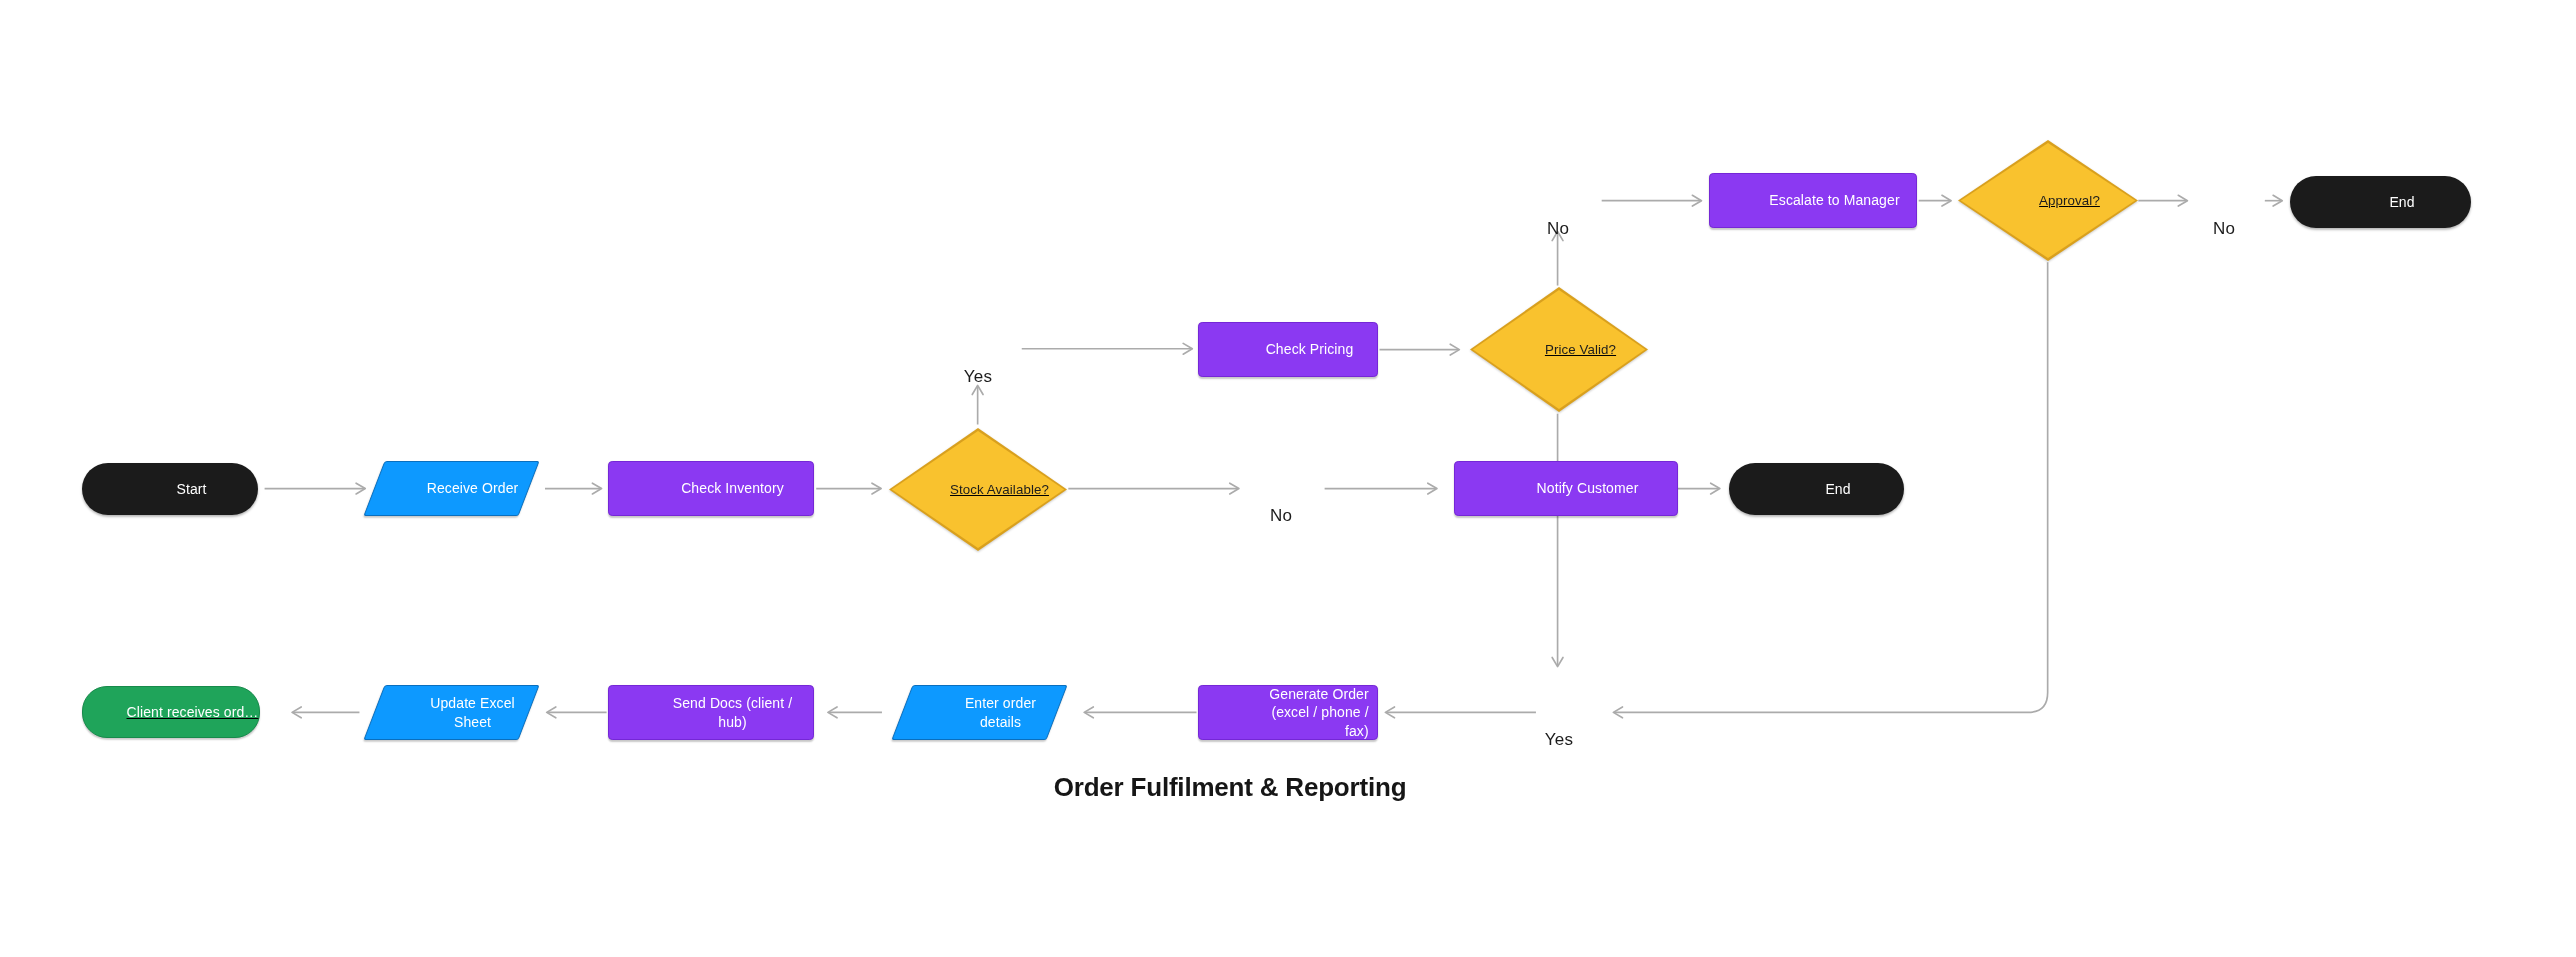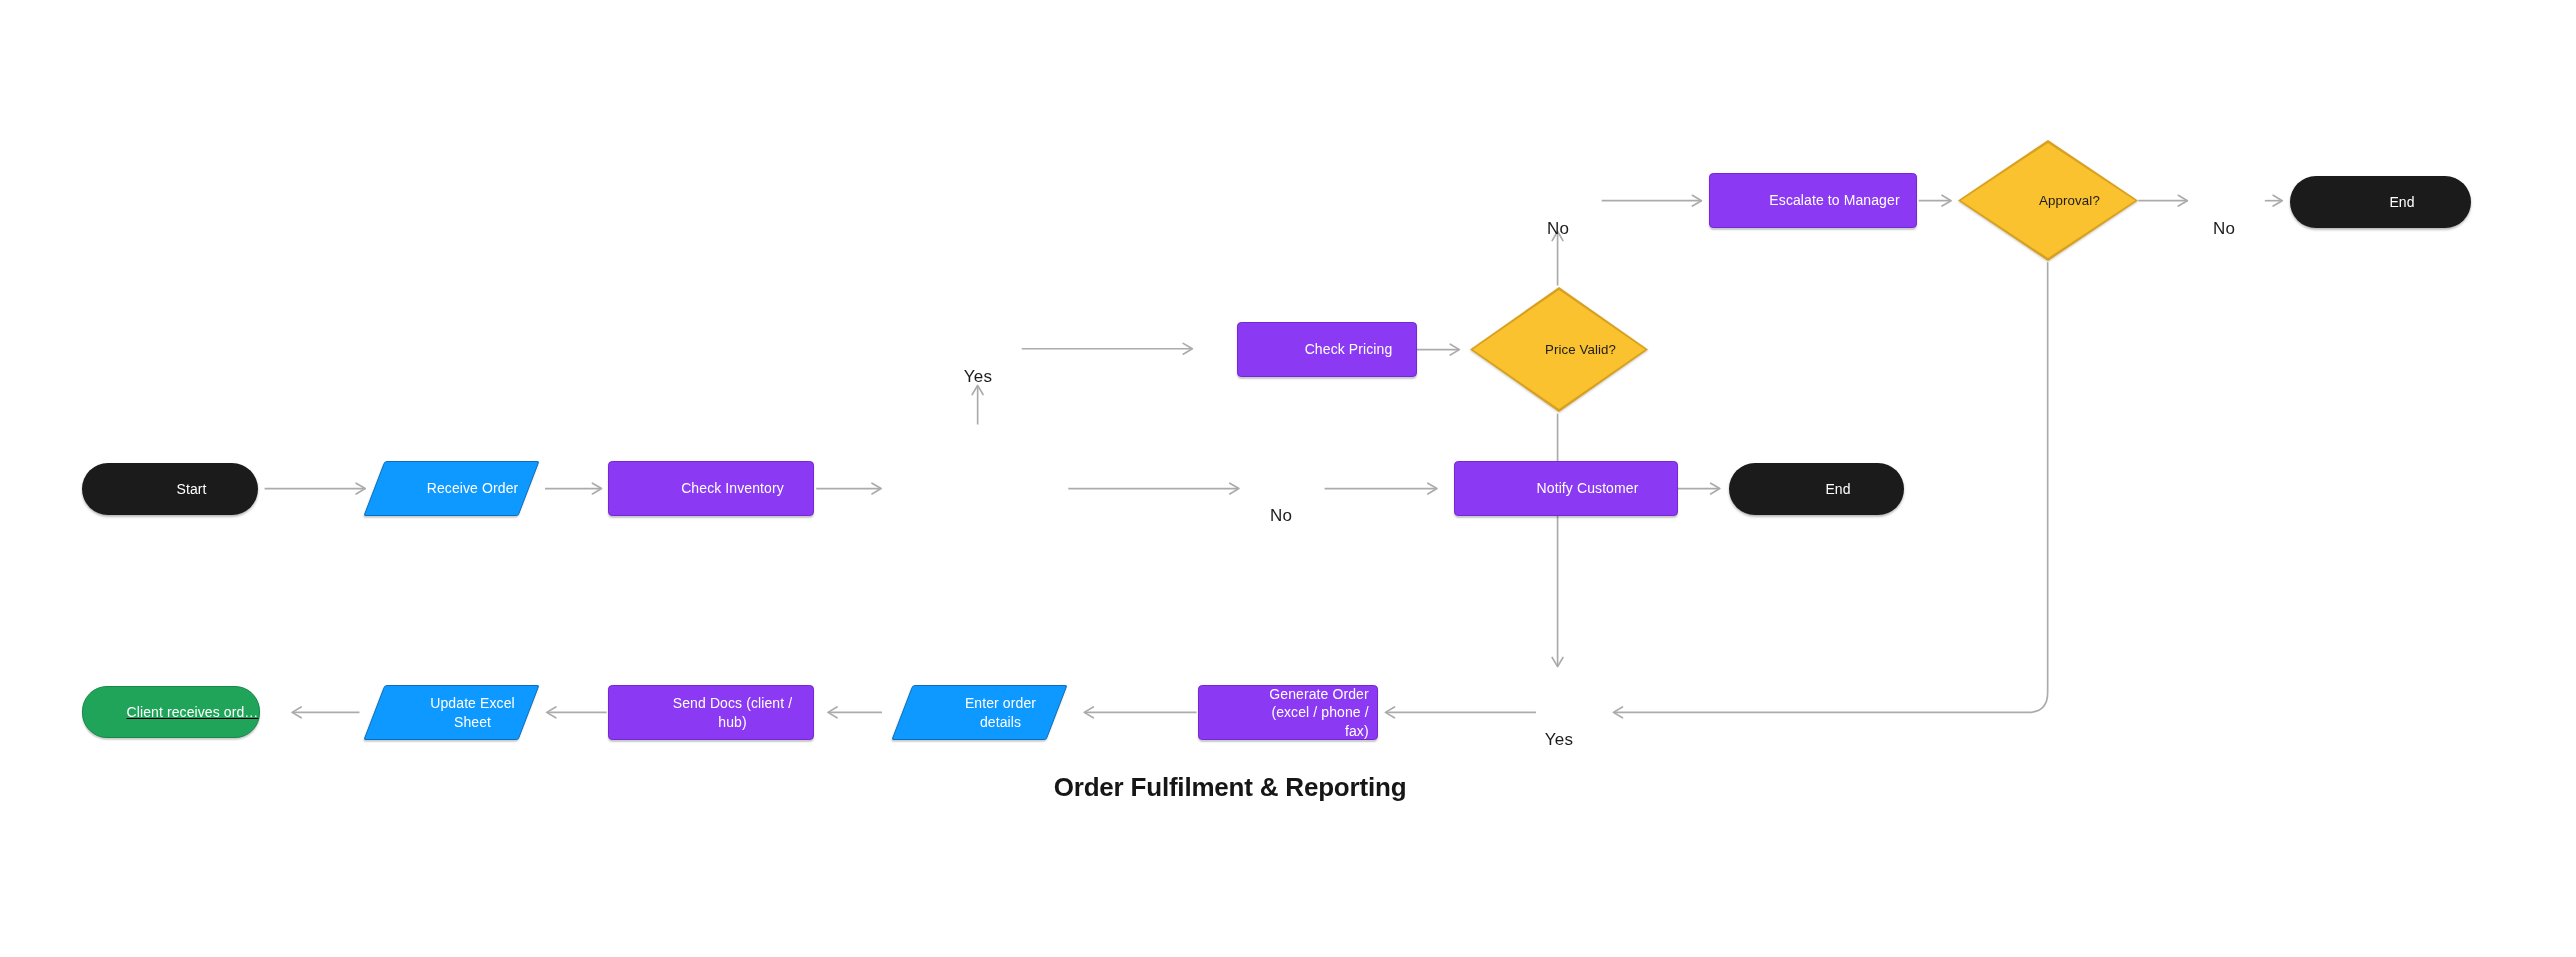--- a/index.html
+++ b/index.html
@@ -24,21 +24,21 @@
            border-radius:4.2px;box-shadow:0 1.7px 1.7px rgba(0,0,0,.22);}
 
   
   .io{background:transparent;}
   .io .skew-bg{position:absolute;top:0;bottom:0;left:12.5px;right:12.5px;
                background:var(--io_fill,#0D99FF);border:1.7px solid var(--io_stroke,#0A6FBE);
                border-radius:2.5px;transform:skewX(-21deg);z-index:1;
                box-shadow:0 1.7px 1.7px rgba(0,0,0,.22);}
 
   
-  .decision{background:transparent;filter:drop-shadow(0 1.7px 1.2px rgba(0,0,0,.22));}
+  .decision{background:transparent;filter:drop-shadow(0 1.7px 1.2px rgba(0,0,0,.22));text-decoration:underline;}
   .diamond-border,.diamond-fill{position:absolute;
     clip-path:polygon(50% 0%,100% 50%,50% 100%,0% 50%);}
   .diamond-border{inset:0;background:var(--decision_stroke,#D9A01E);z-index:1;}
   .diamond-fill{inset:2.9px;background:var(--decision_fill,#F9C22E);z-index:2;}
   .decision .lbl{color:var(--decision_text,#1D1D1D);font-size:13.3px;line-height:1.3;}
 
   
   .terminator{background:var(--terminator_fill,#1B1B1B);border-radius:26px;
               box-shadow:0 1.7px 2.5px rgba(0,0,0,.3);}
   .success{background:var(--success_fill,#1FA45A);border:1.7px solid var(--success_stroke,#178A4B);
@@ -93,30 +93,35 @@
 
   <div class="node io" style="left:361px;top:461px;width:180px;height:55px;">
     <span class="skew-bg"></span>
     <span class="lbl">Receive Order</span>
   </div>
 
   <div class="node process" style="left:608px;top:461px;width:206px;height:55px;">
     <span class="lbl">Check Inventory</span>
   </div>
 
+  <div class="node decision" style="left:889px;top:428px;width:178px;height:123px;">
+    <span class="diamond-border"></span>
+    <span class="diamond-fill"></span>
+    <span class="lbl" style="max-width:108px;">Stock Available?</span>
+  </div>
 
   <div class="node process" style="left:1454px;top:461px;width:224px;height:55px;">
     <span class="lbl">Notify Customer</span>
   </div>
 
   <div class="node terminator" style="left:1729px;top:463px;width:175px;height:52px;">
     <span class="lbl">End</span>
   </div>
 
-  <div class="node process" style="left:1198px;top:322px;width:180px;height:55px;margin-left:39px;">
+  <div class="node process" style="left:1198px;top:322px;width:180px;height:55px;">
     <span class="lbl">Check Pricing</span>
   </div>
 
   <div class="node decision" style="left:1470px;top:287px;width:178px;height:125px;">
     <span class="diamond-border"></span>
     <span class="diamond-fill"></span>
     <span class="lbl">Price Valid?</span>
   </div>
 
   <div class="node process" style="left:1709px;top:173px;width:208px;height:55px;">

